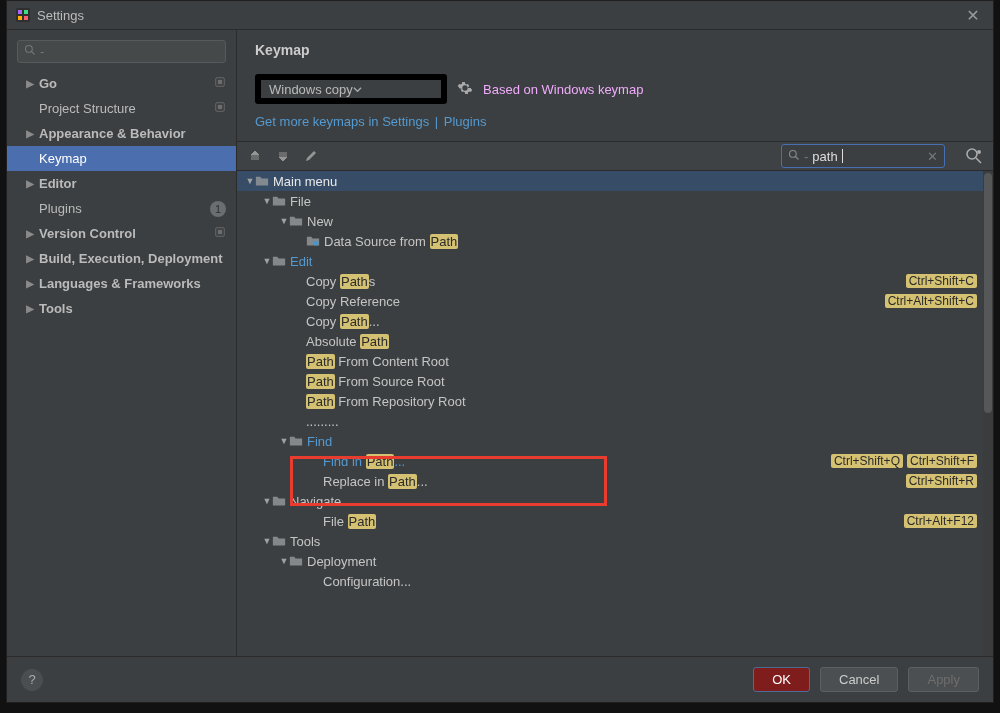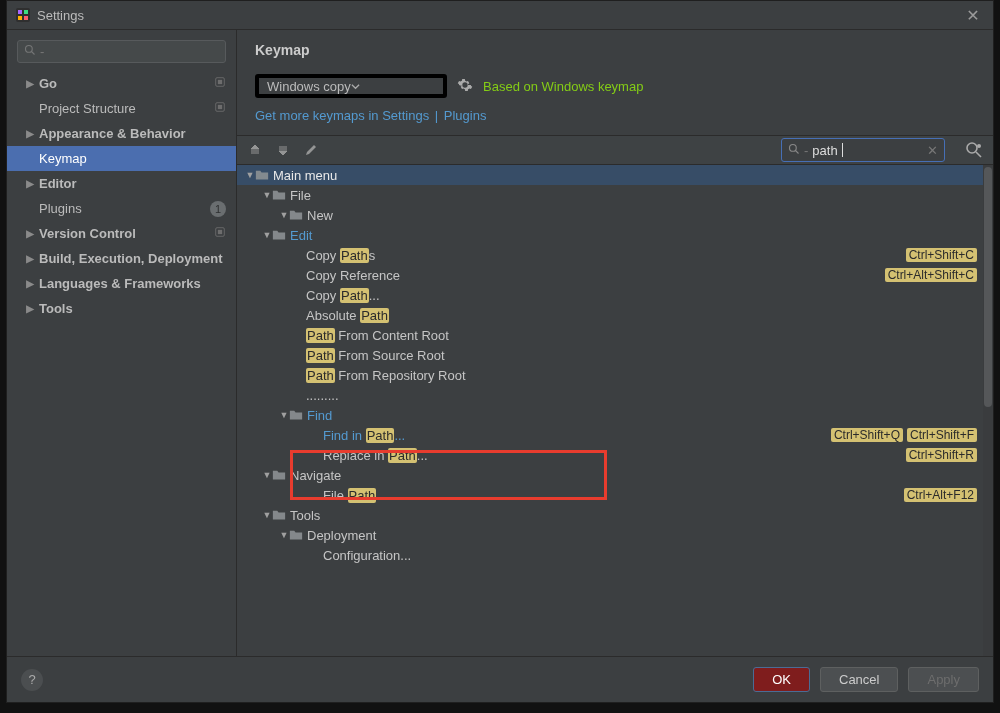--- a/index.html
+++ b/index.html
@@ -117,29 +117,29 @@
     padding: 12px 18px 4px 18px;
     font-size: 14px;
     font-weight: 600;
   }
   .scheme-row {
     display: flex; align-items: center;
     padding: 12px 18px 6px 18px;
     gap: 10px;
   }
   .combo {
-    height: 24px; width: 192px;
+    height: 30px; width: 192px;
     background: #3c3f41;
-    border: 4px solid #000000;
+    border: 6px solid #000000;
     border-radius: 3px;
     display: flex; align-items: center; justify-content: flex-start;
     padding: 0 8px; color: #bbb;
   }
   .gear-ico { color: #9a9a9a; cursor: pointer; }
-  .based-on { color: #84cc16; }
+  .based-on { color: #f0abfc; }
 
   .link-row { padding: 4px 18px 12px 18px; color: #549ad0; }
   .link-row a { color: #549ad0; text-decoration: none; cursor: pointer; }
   .link-row .sep { color: #549ad0; margin: 0 2px; }
 
   .tree-toolbar {
     height: 30px;
     display: flex; align-items: center;
     padding-left: 10px; gap: 12px;
     border-top: 1px solid #2b2b2b;
@@ -399,20 +399,30 @@
             </div>
             <div class="tree-row" style="padding-left: 42px;">
               <span class="tw">▼</span>
               <span class="fold-ico">
                 <svg width="14" height="14" viewBox="0 0 16 16">
                   <path fill="#8c9194" d="M1 3h5l1.5 2H15v8H1z"></path>
                 </svg>
               </span>
               <span class="txt">New</span>
             </div>
+            <div class="tree-row" style="padding-left: 59px;">
+              <span class="tw"></span>
+              <span class="fold-ico">
+                <svg width="14" height="14" viewBox="0 0 16 16">
+                  <path fill="#8c9194" d="M1 3h5l1.5 2H15v8H1z"></path>
+                  <rect x="9" y="8" width="5" height="5" fill="#4aa0d9"></rect>
+                </svg>
+              </span>
+              <span class="txt">Data Source from <span class="hl">Path</span></span>
+            </div>
             <div class="tree-row" style="padding-left: 25px;">
               <span class="tw">▼</span>
               <span class="fold-ico">
                 <svg width="14" height="14" viewBox="0 0 16 16">
                   <path fill="#8c9194" d="M1 3h5l1.5 2H15v8H1z"></path>
                 </svg>
               </span>
               <span class="txt link">Edit</span>
             </div>
             <div class="tree-row" style="padding-left: 59px;">

